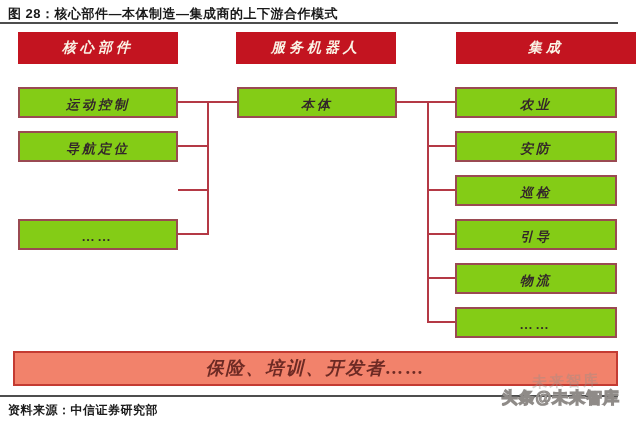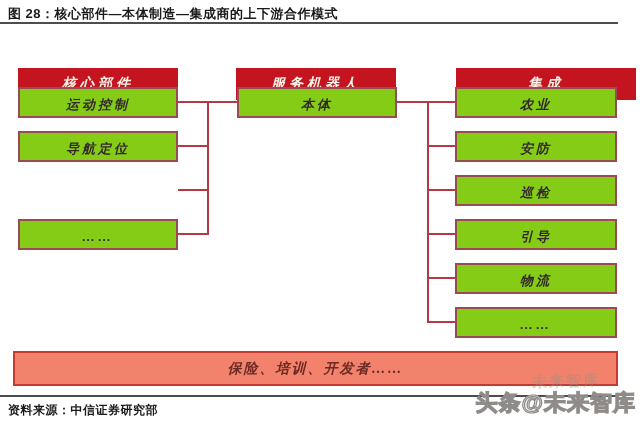--- a/index.html
+++ b/index.html
@@ -20,47 +20,46 @@
   .fig-title{
     position:absolute;left:8px;top:5px;font-size:13px;font-weight:bold;
     color:var(--text-dark);letter-spacing:0.5px;white-space:nowrap;
   }
   .rule{position:absolute;background:var(--rule);}
   .hdr{
     position:absolute;top:32px;height:32px;line-height:32px;text-align:center;
     background:var(--accent-red);color:#faf3e6;font-style:italic;font-weight:bold;
     font-size:14px;letter-spacing:4px;
     font-family:"Liberation Serif",serif;
-    margin-top:36px;
   }
   .nbox{
     position:absolute;height:31px;line-height:31px;box-sizing:border-box;
     background:#84cc16;border:2px solid var(--box-border);text-align:center;
     font-family:"Liberation Serif",serif;font-style:italic;font-weight:bold;
     font-size:13px;color:#33272a;letter-spacing:3px;
   }
   .ln{position:absolute;background:var(--connector);}
   .bottom-bar{
     position:absolute;left:13px;top:351px;width:605px;height:35px;box-sizing:border-box;
     background:var(--salmon-bg);border:2px solid var(--salmon-border);
     text-align:center;line-height:31px;font-family:"Liberation Serif",serif;
-    font-style:italic;font-weight:bold;font-size:14px;color:var(--salmon-text);
+    font-style:italic;font-weight:bold;font-size:18px;color:var(--salmon-text);
     letter-spacing:2px;
   }
   .source{
     position:absolute;left:8px;top:402px;font-size:12px;font-weight:bold;
     color:var(--text-dark);letter-spacing:0.5px;
   }
   .wm-ghost{
     position:absolute;right:40px;top:372px;font-size:15px;font-weight:bold;
     color:rgba(150,142,138,0.40);letter-spacing:2px;
     font-family:"Liberation Sans",sans-serif;transform:rotate(-2deg);
   }
   .wm-main{
-    position:absolute;right:4px;top:388px;font-size:22px;font-weight:bold;
+    position:absolute;right:20px;top:388px;font-size:16px;font-weight:bold;
     color:rgba(255,255,255,0.88);
     -webkit-text-stroke:1.2px #8f8b88;
     text-shadow:0 0 1px #9a9692;
     letter-spacing:1px;font-family:"Liberation Sans",sans-serif;
   }
 </style>
 </head>
 <body>
 
 <div class="canvas">

